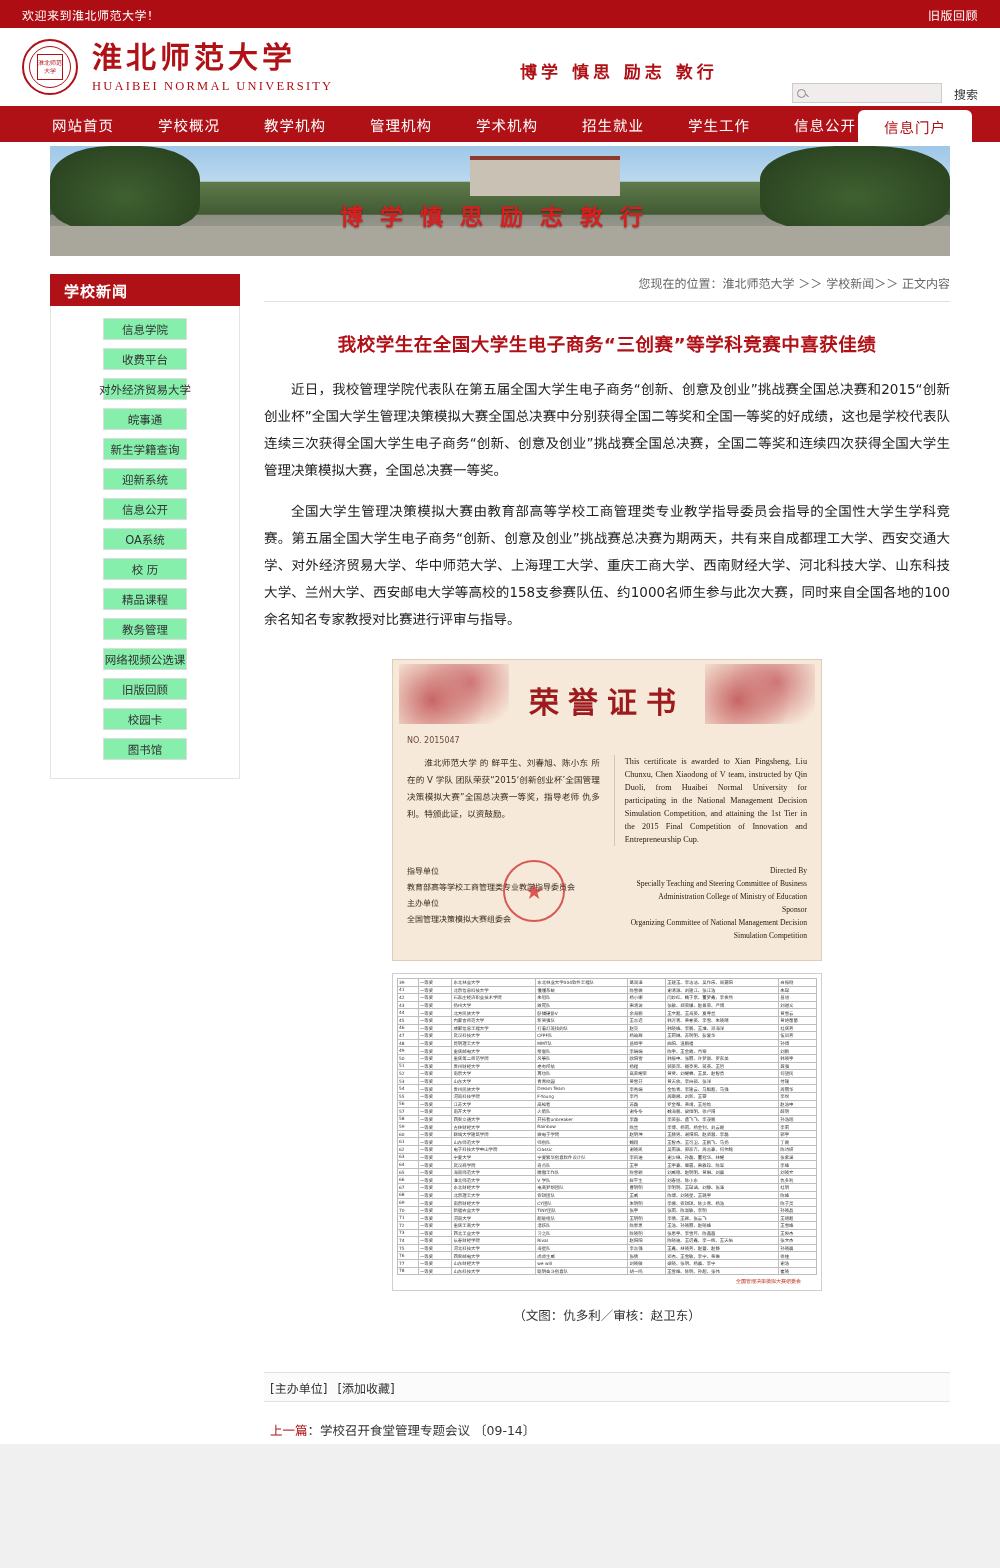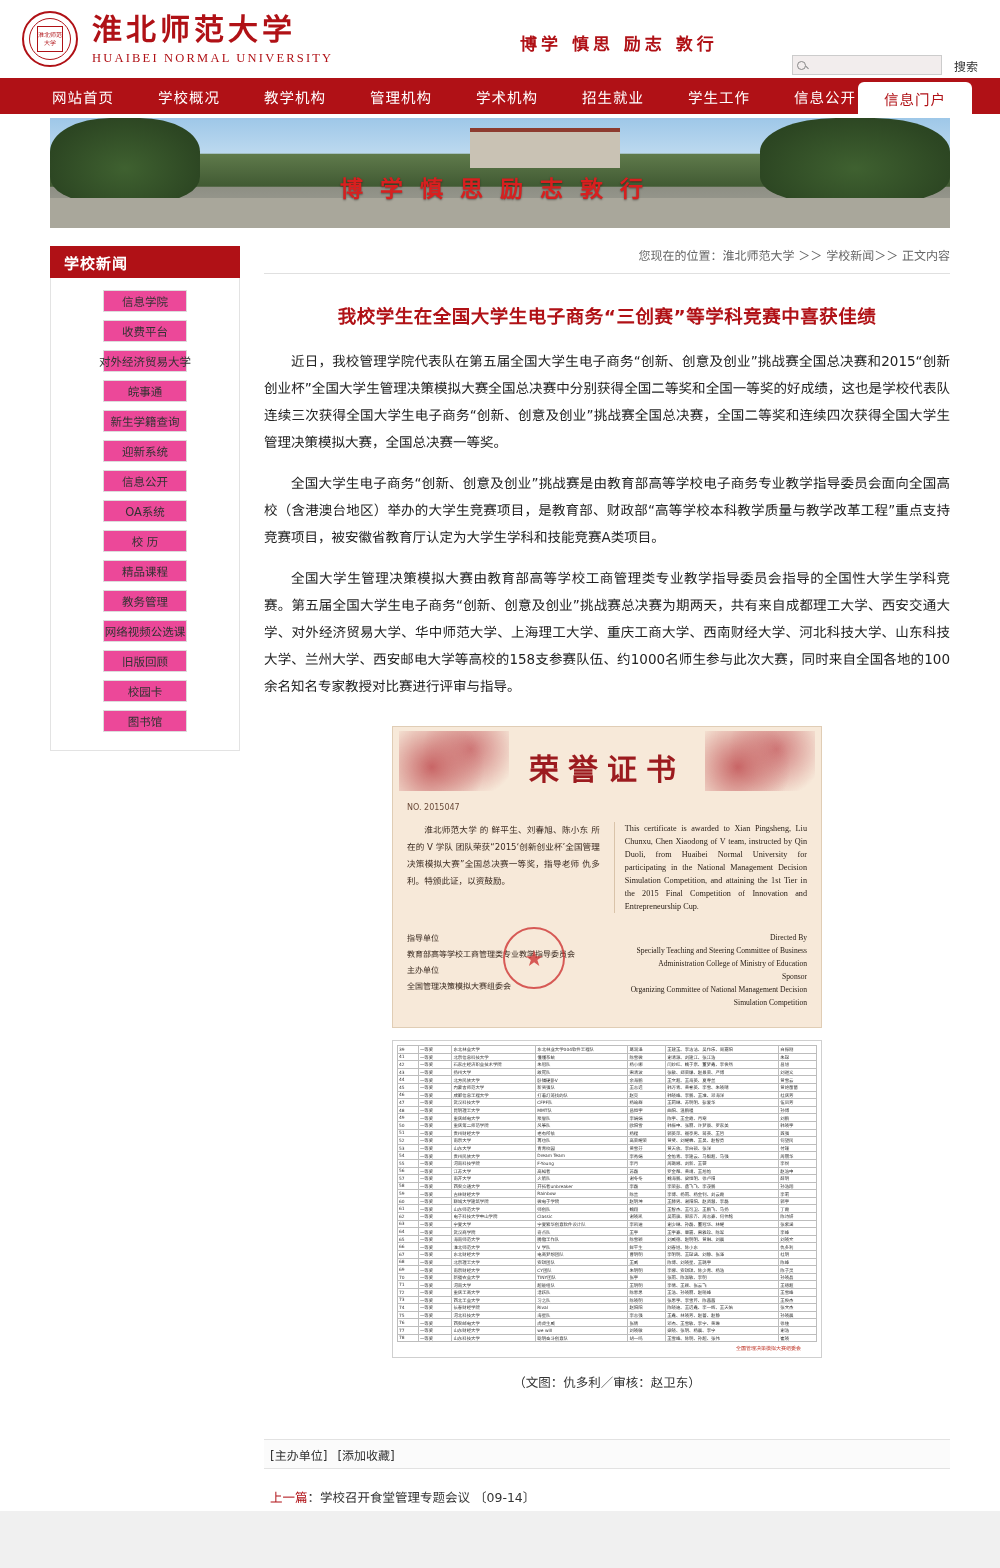--- a/index.html
+++ b/index.html
@@ -233,21 +233,21 @@
     border: 1px solid #e3e3e3;
     border-top: 0;
     padding: 12px 8px 18px 8px;
     display: flex;
     flex-wrap: wrap;
     gap: 8px 6px;
     justify-content: center;
   }
   .side-btn {
     width: 84px; height: 22px;
-    background: #ec4899;
+    background: #86efac;
     border: 1px solid #dcdcdc;
     font-size: 11.5px;
     color: #333;
     display: flex;
     align-items: center;
     justify-content: center;
     cursor: pointer;
     white-space: nowrap;
   }
 
@@ -440,20 +440,24 @@
     line-height: 26px;
     padding-left: 6px;
   }
   .prevnext .lbl { color: #b01116; }
 </style>
 </head>
 <body>
 
 <div class="page">
 
+  <div class="topbar">
+    <div class="welcome">欢迎来到淮北师范大学！</div>
+    <div class="legacy">旧版回顾</div>
+  </div>
 
   <div class="header">
     <div class="logo-wrap">
       <div class="seal">
         <div class="seal-core">淮北师范大学</div>
       </div>
       <div class="uni-names">
         <div class="uni-cn">淮北师范大学</div>
         <div class="uni-en">HUAIBEI NORMAL UNIVERSITY</div>
       </div>
@@ -512,21 +516,20 @@
       </div>
     </div>
 
     <div class="main">
       <div class="crumb">您现在的位置：淮北师范大学 ＞＞ 学校新闻＞＞ 正文内容</div>
 
       <div class="article-title">我校学生在全国大学生电子商务“三创赛”等学科竞赛中喜获佳绩</div>
 
 
       <p class="para">近日，我校管理学院代表队在第五届全国大学生电子商务“创新、创意及创业”挑战赛全国总决赛和2015“创新创业杯”全国大学生管理决策模拟大赛全国总决赛中分别获得全国二等奖和全国一等奖的好成绩，这也是学校代表队连续三次获得全国大学生电子商务“创新、创意及创业”挑战赛全国总决赛，全国二等奖和连续四次获得全国大学生管理决策模拟大赛，全国总决赛一等奖。</p>
-      <p class="para">全国大学生电子商务“创新、创意及创业”挑战赛是由教育部高等学校电子商务专业教学指导委员会面向全国高校（含港澳台地区）举办的大学生竞赛项目，是教育部、财政部“高等学校本科教学质量与教学改革工程”重点支持竞赛项目，被安徽省教育厅认定为大学生学科和技能竞赛A类项目。</p>
       <p class="para">全国大学生管理决策模拟大赛由教育部高等学校工商管理类专业教学指导委员会指导的全国性大学生学科竞赛。第五届全国大学生电子商务“创新、创意及创业”挑战赛总决赛为期两天，共有来自成都理工大学、西安交通大学、对外经济贸易大学、华中师范大学、上海理工大学、重庆工商大学、西南财经大学、河北科技大学、山东科技大学、兰州大学、西安邮电大学等高校的158支参赛队伍、约1000名师生参与此次大赛，同时来自全国各地的100余名知名专家教授对比赛进行评审与指导。</p>
 
       <div class="cert">
         <div class="cert-title">荣誉证书</div>
         <div class="cert-no">NO. 2015047</div>
         <div class="cert-cols">
           <div class="cert-cn">淮北师范大学 的 鲜平生、刘春旭、陈小东 所在的 V 学队  团队荣获“2015‘创新创业杯’全国管理决策模拟大赛”全国总决赛一等奖，指导老师 仇多利。特颁此证，以资鼓励。</div>
           <div class="cert-en">This certificate is awarded to Xian Pingsheng, Liu Chunxu, Chen Xiaodong of V team, instructed by Qin Duoli, from Huaibei Normal University for participating in the National Management Decision Simulation Competition, and attaining the 1st Tier in the 2015 Final Competition of Innovation and Entrepreneurship Cup.</div>
         </div>
         <div class="cert-foot">

